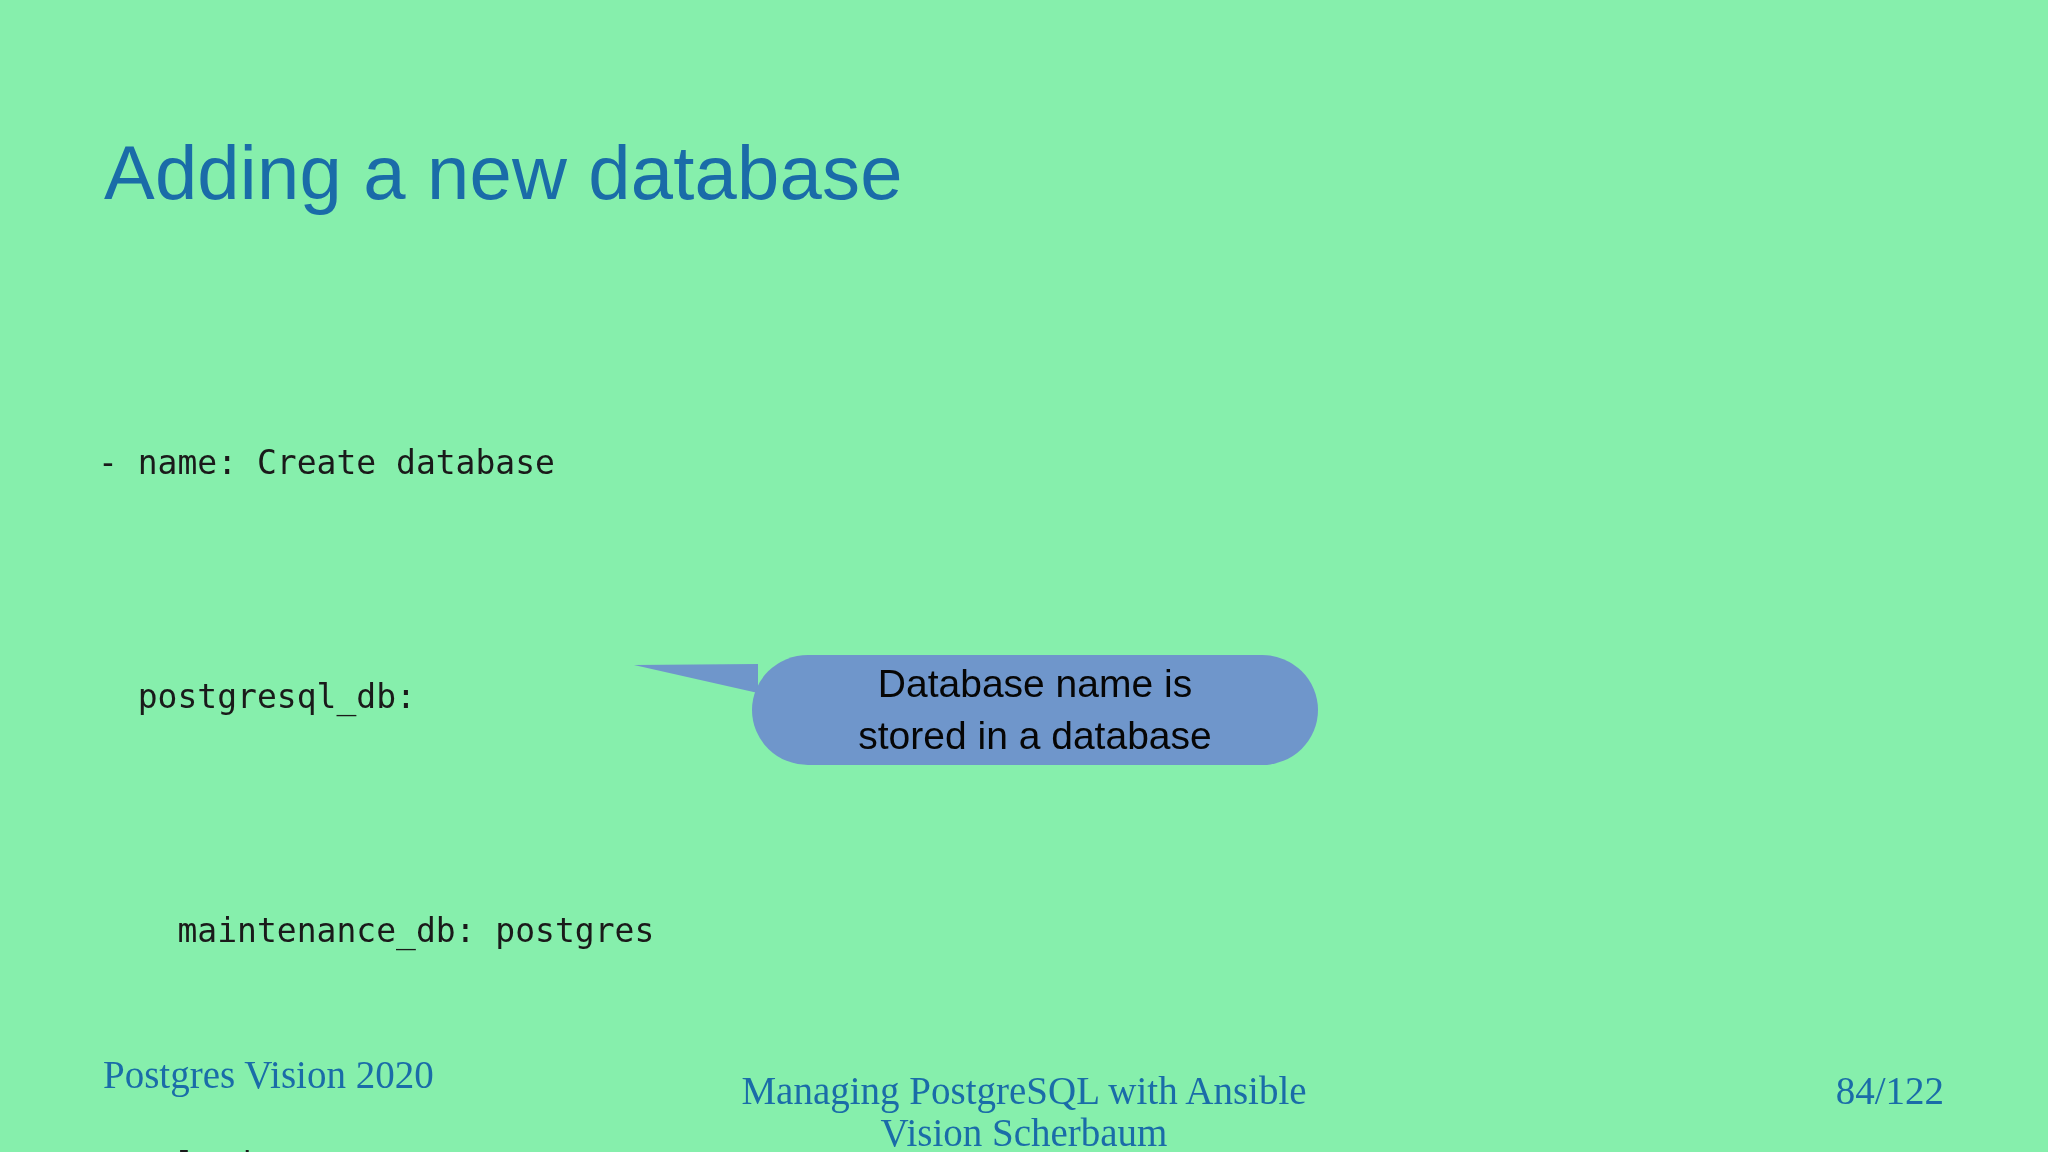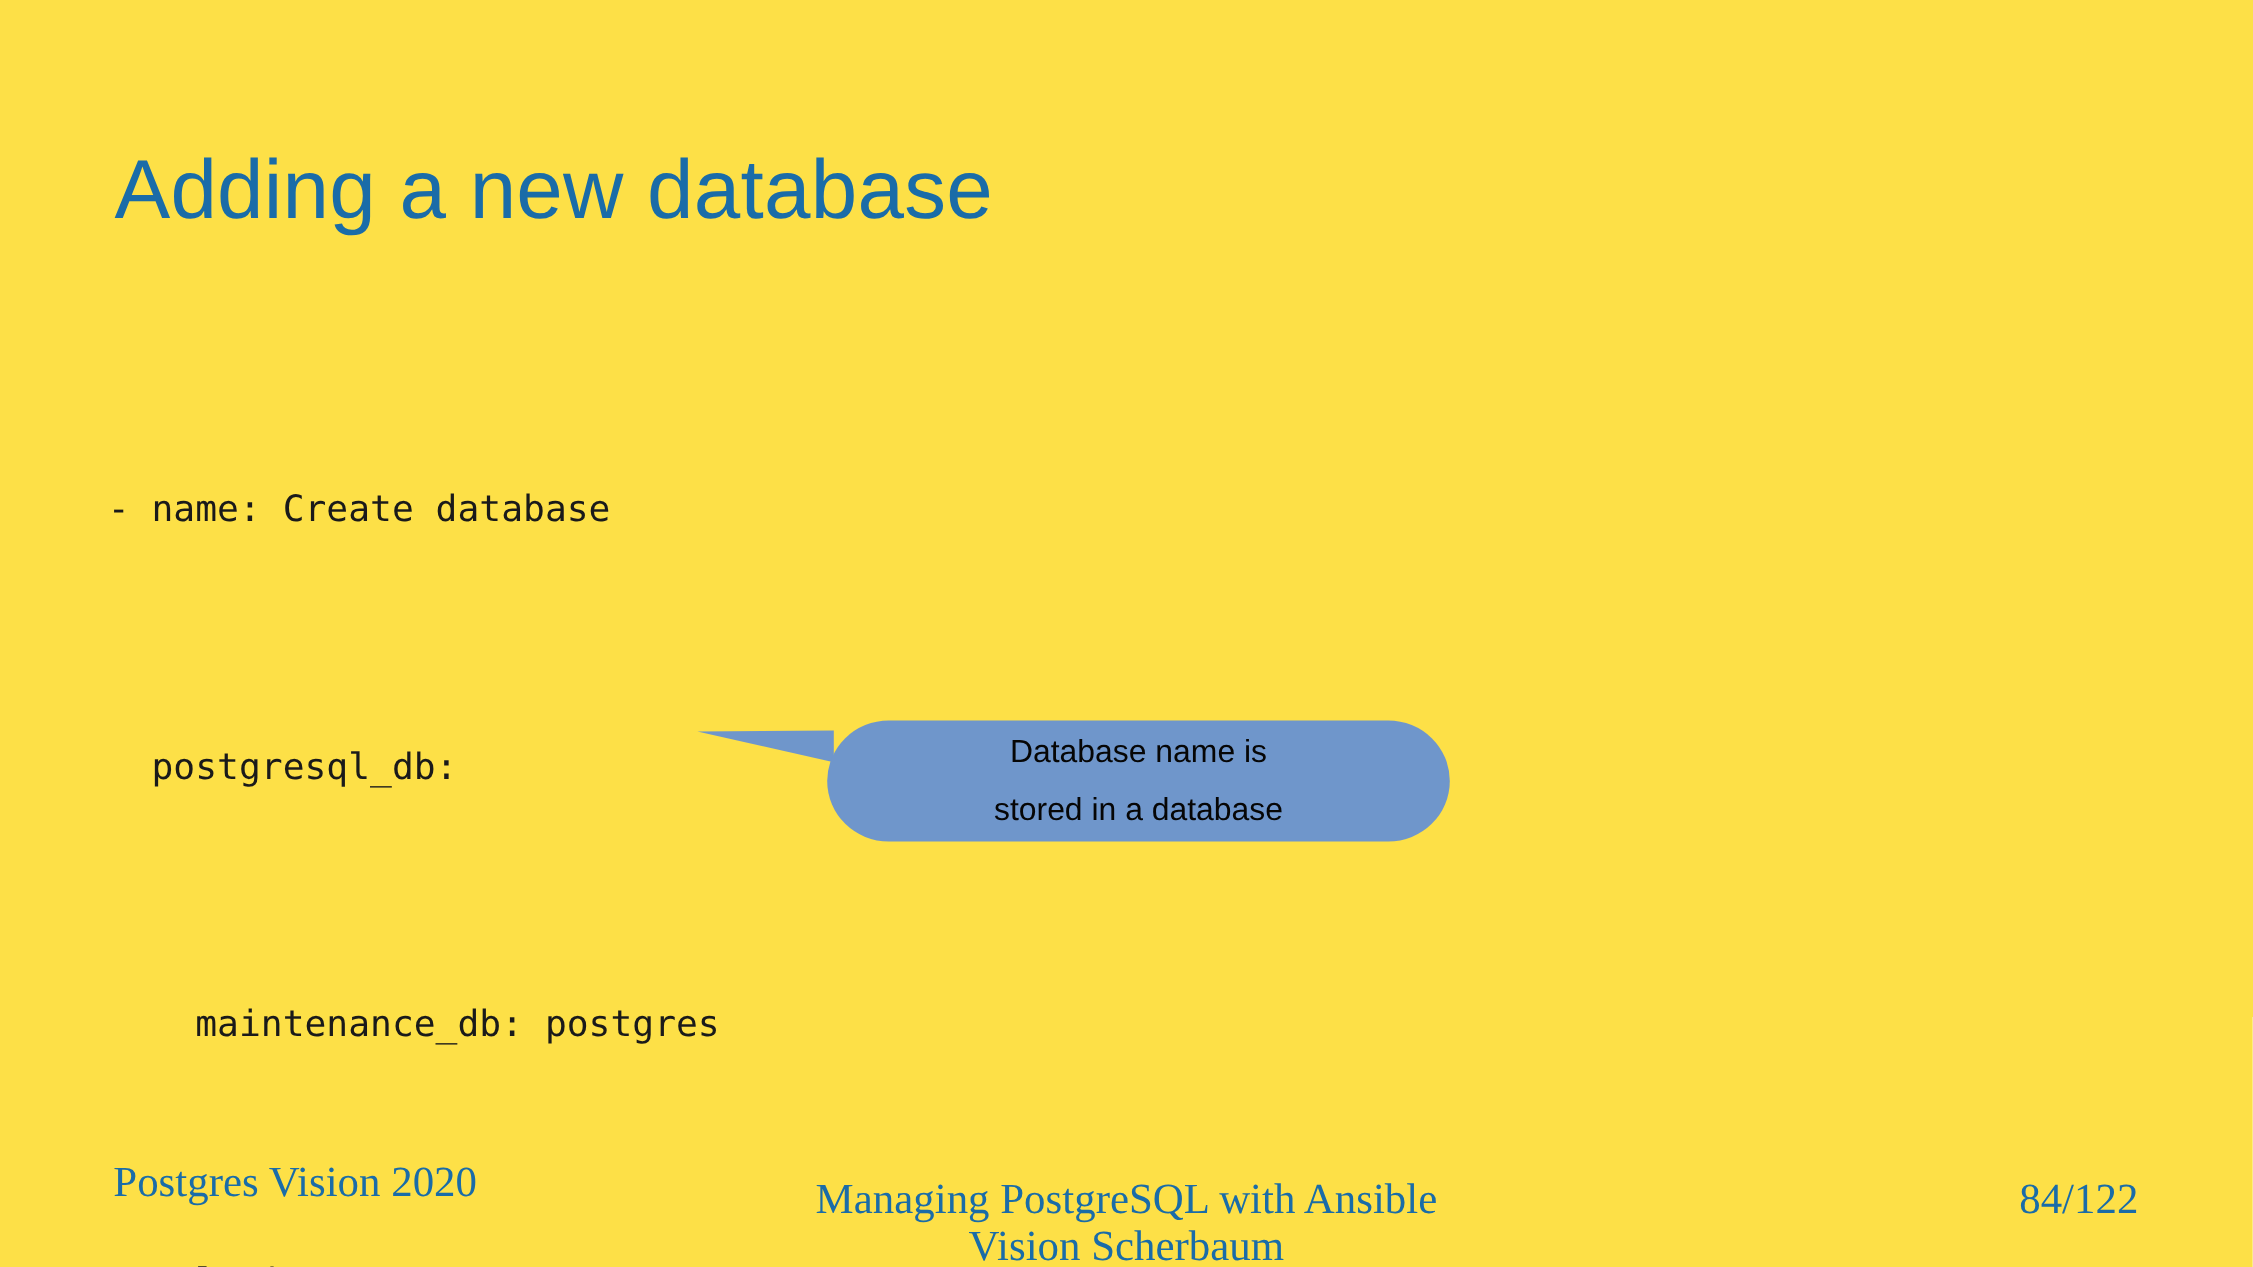--- a/index.html
+++ b/index.html
@@ -13,21 +13,21 @@
     height: 1152px;
     position: relative;
     overflow: hidden;
     font-family: "Liberation Sans", sans-serif;
     -webkit-font-smoothing: antialiased;
   }
 
   .slide {
     position: absolute;
     inset: 0;
-    background: #fde047;
+    background: #86efac;
   }
 
   
   .slide-title {
     position: absolute;
     left: 104px;
     top: 82px;
     font-family: "Liberation Sans", sans-serif;
     font-size: 76px;
     font-weight: 400;
@@ -83,21 +83,21 @@
     border-radius: 56px / 55px;
     display: flex;
     flex-direction: column;
     align-items: center;
     justify-content: center;
     box-sizing: border-box;
     padding: 0 18px;
   }
   .callout-line {
     font-family: "Liberation Sans", sans-serif;
-    font-size: 29px;
+    font-size: 39px;
     line-height: 52px;
     color: #060606;
     white-space: nowrap;
     text-align: left;
   }
 
   
   .footer {
     position: absolute;
     left: 0;

